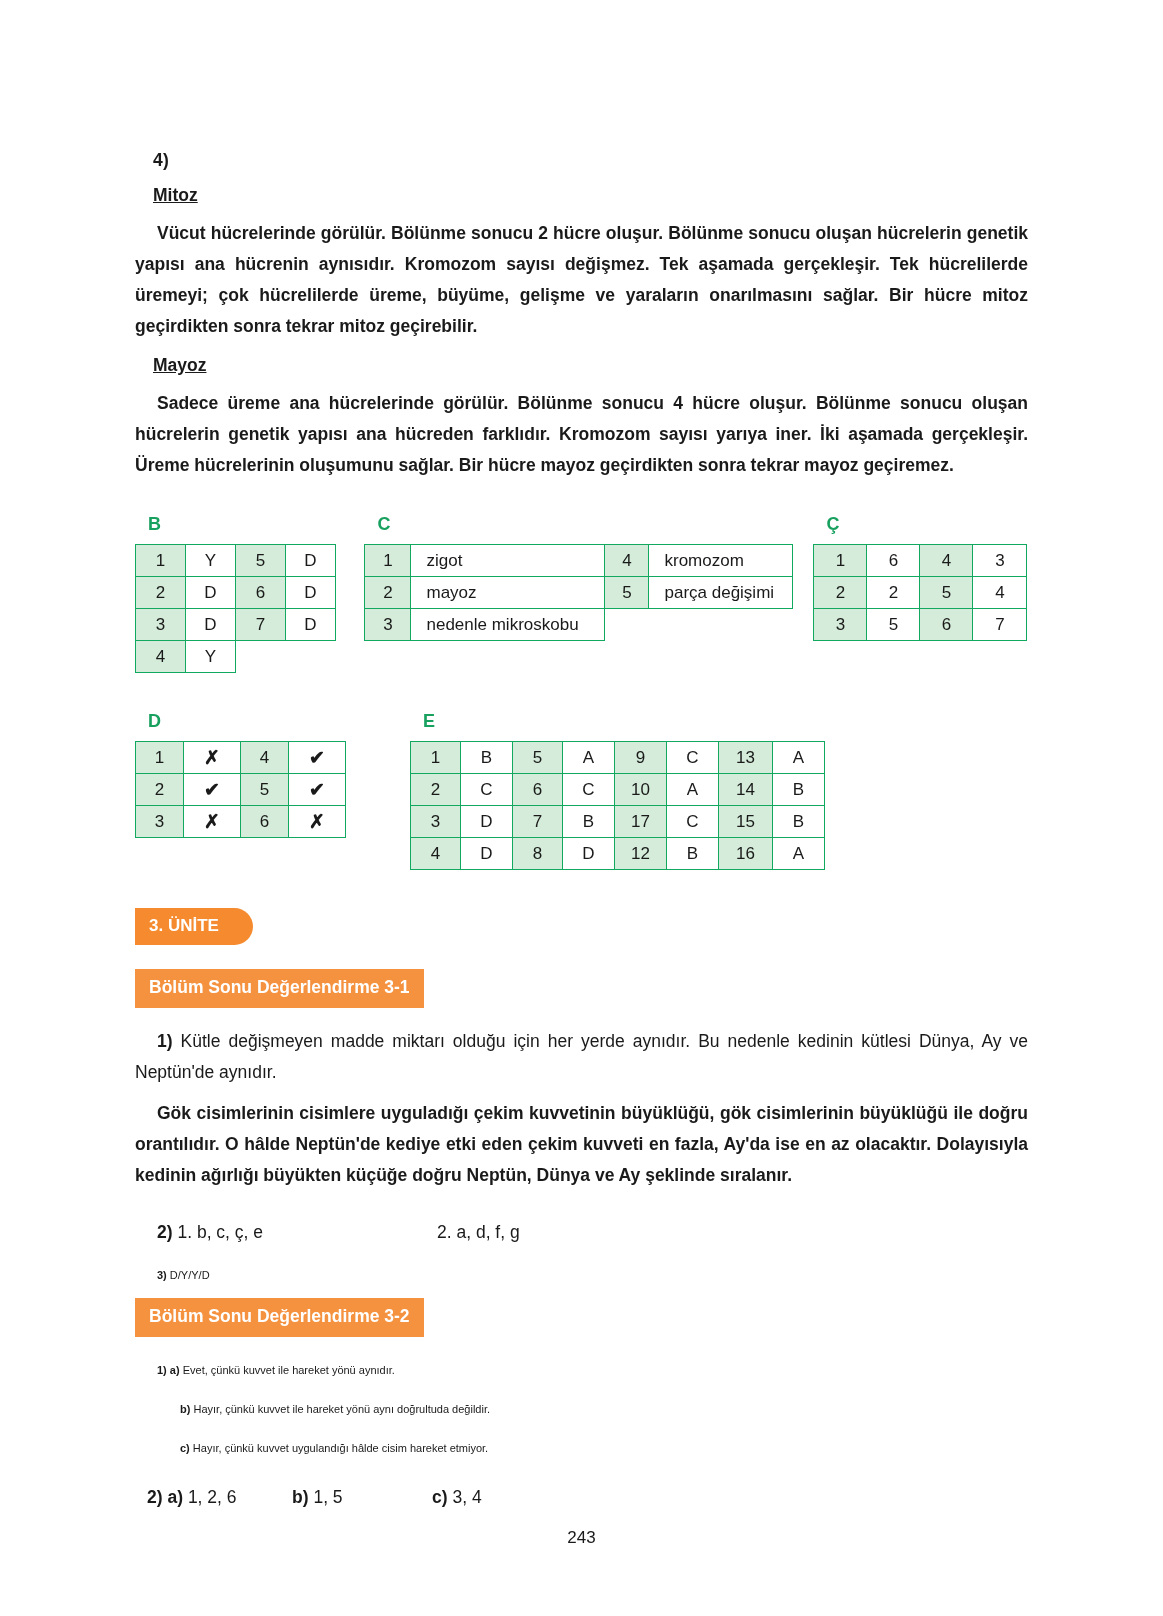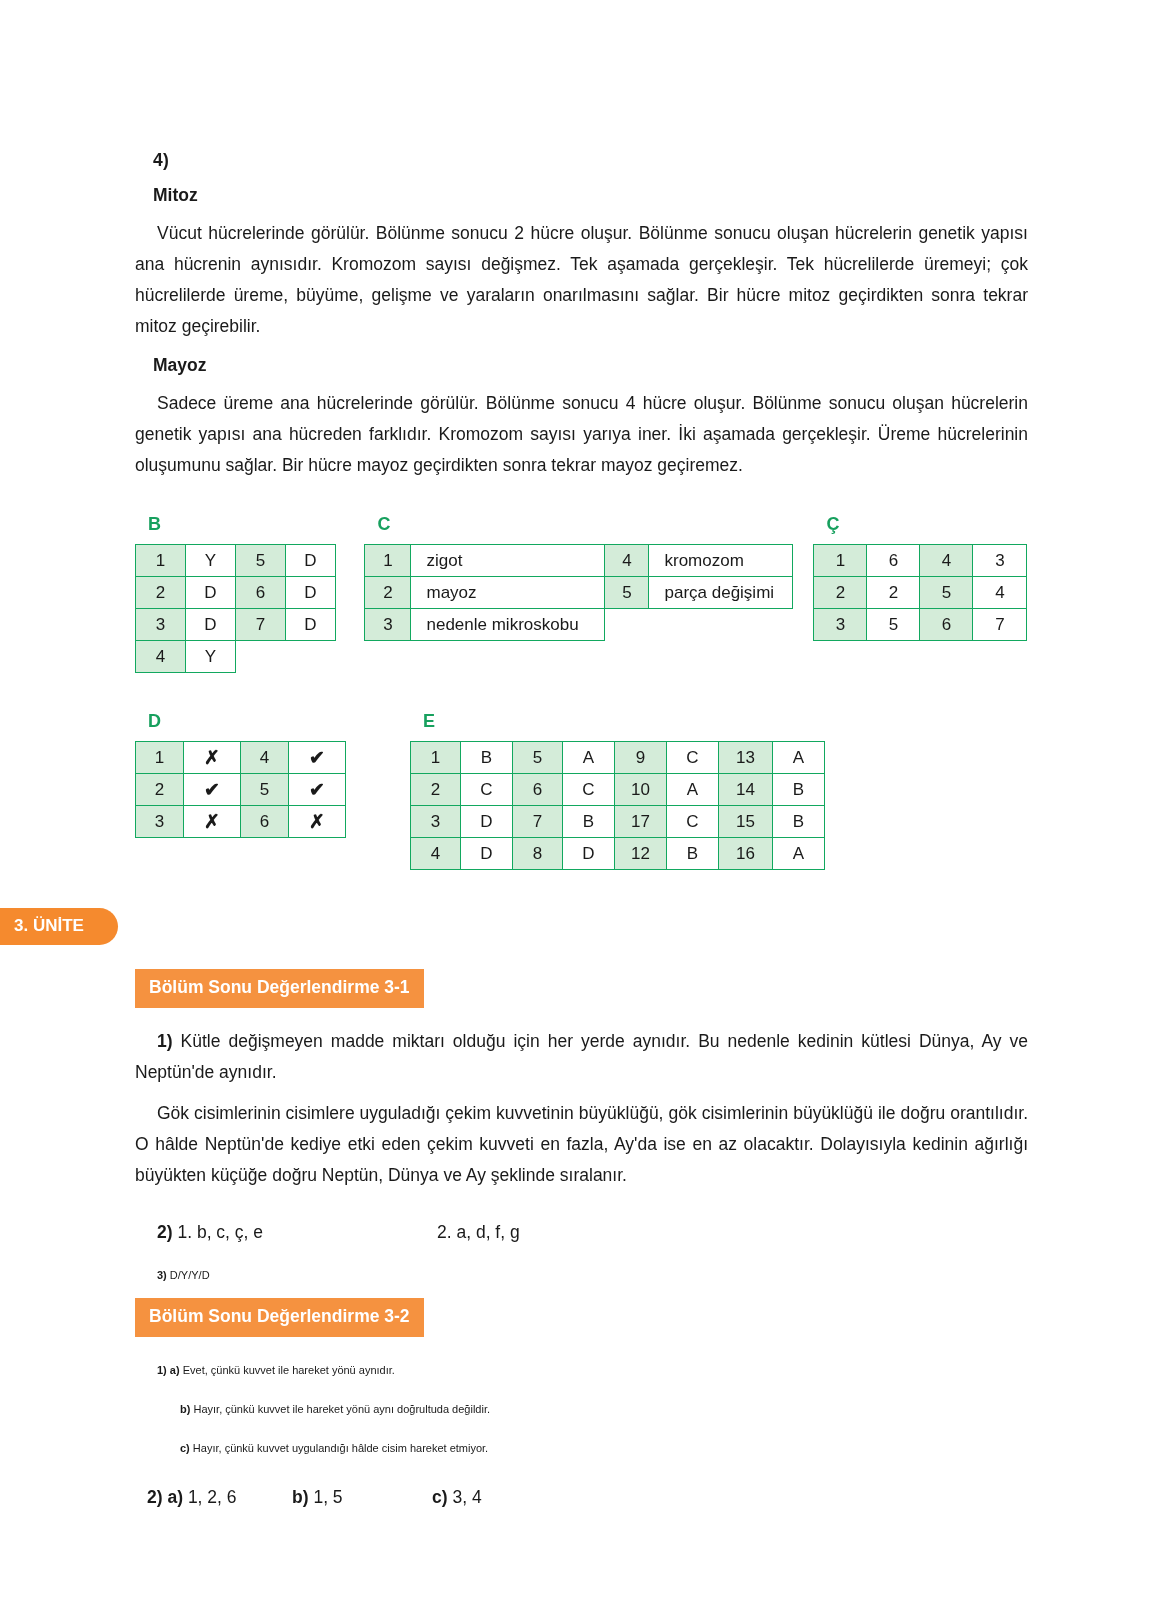--- a/index.html
+++ b/index.html
@@ -25,29 +25,30 @@
   .q-num {
     font-size: 17.5px;
     font-weight: bold;
     margin: 0 0 14px 18px;
     letter-spacing: 0.2px;
   }
   .sub-head {
     font-size: 17.5px;
     font-weight: bold;
     margin: 0 0 12px 18px;
+    text-decoration: underline;
   }
   p.body {
     font-size: 17.5px;
     line-height: 1.78;
     margin: 0 0 9px 0;
     text-align: justify;
     text-justify: inter-word;
   }
-  p.body.indent { text-indent: 22px; }
+  p.body.indent { text-indent: 22px; font-weight: bold; }
   p.body.noind { text-indent: 0; }
 
   
   .table-row-wrap {
     display: flex;
     align-items: flex-start;
   }
   .tbl-block { position: relative; }
   .tbl-label {
     color: #17a05e;
@@ -346,21 +347,21 @@
             <td>A</td>
           </tr>
         </tbody>
       </table>
     </div>
 
   </div>
 
   <div class="sp-38"></div>
 
-  <div style="margin-left:-135px; ">
+  <div style="margin-left:-135px; padding-left:135px;">
     <span class="unit-badge">3. ÜNİTE</span>
   </div>
 
   <div class="sp-24"></div>
 
   <div>
     <span class="section-bar">Bölüm Sonu Değerlendirme 3-1</span>
   </div>
 
   <div class="sp-18"></div>
@@ -420,14 +421,15 @@
     <div style="width:140px;">
       <span class="bold">b)</span>
       <span>1, 5</span>
     </div>
     <div style="width:140px;">
       <span class="bold">c)</span>
       <span>3, 4</span>
     </div>
   </div>
 
+  <div class="page-num">243</div>
 
 </div>
 
 </body></html>

